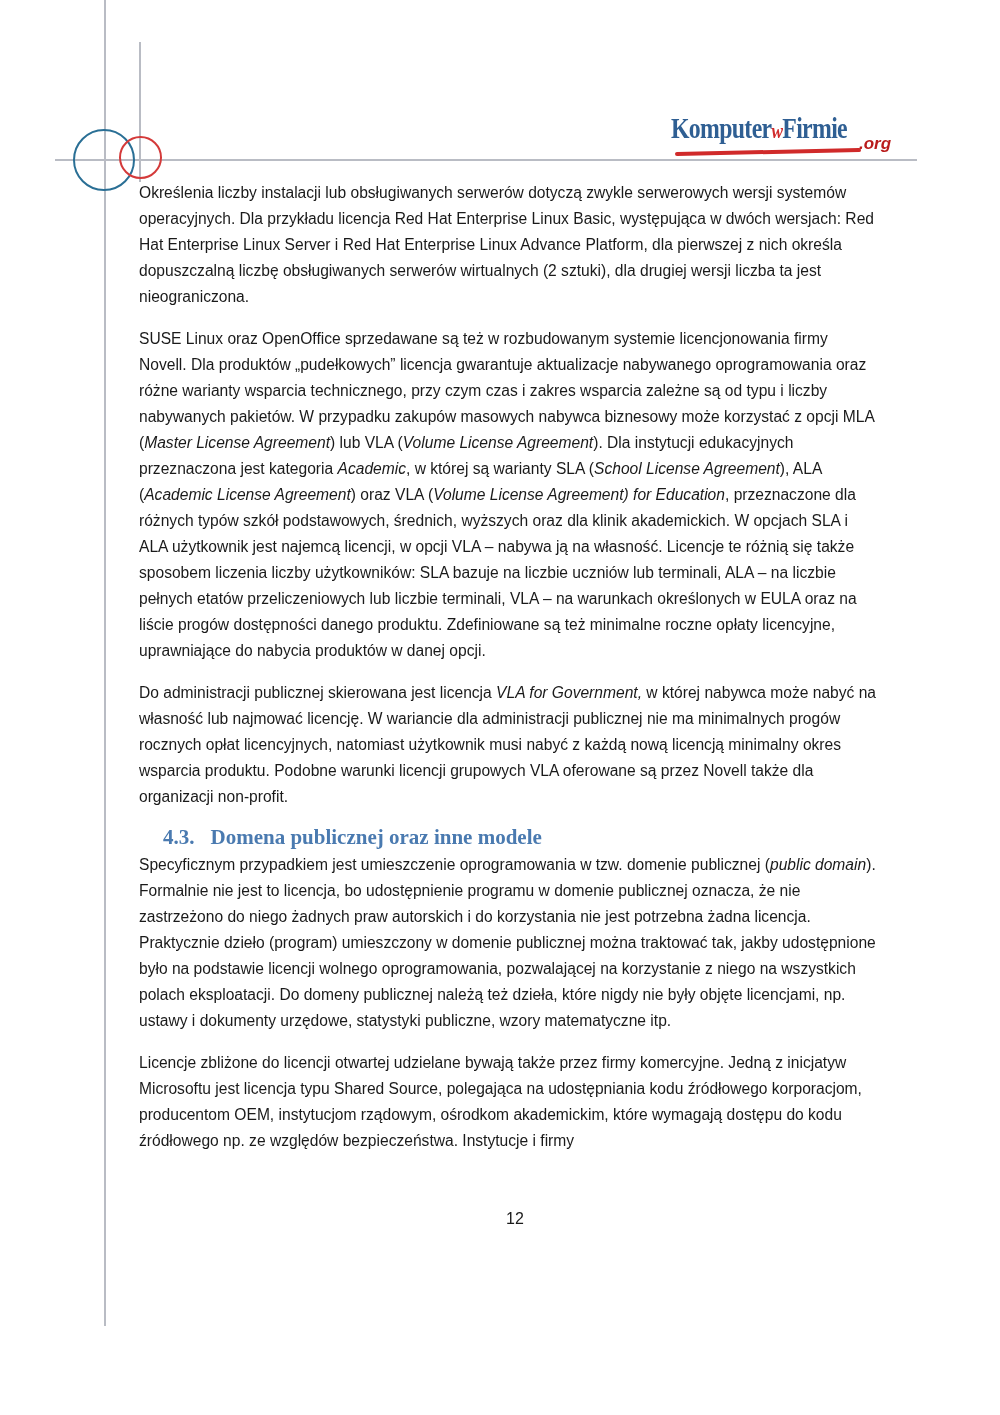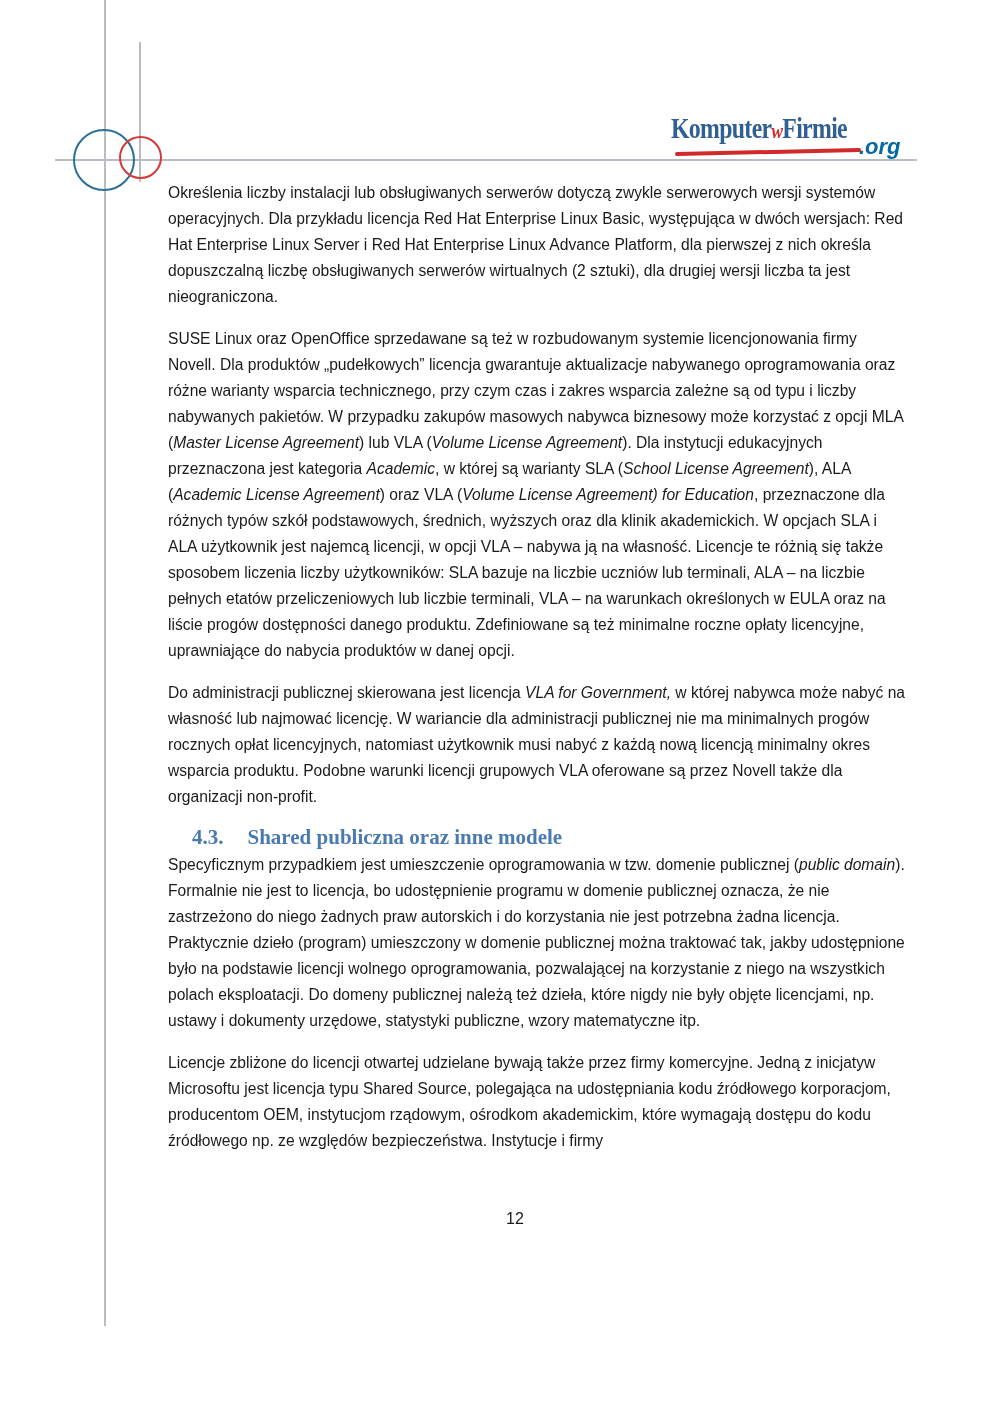--- a/index.html
+++ b/index.html
@@ -6,29 +6,29 @@
   body { width:1000px; height:1415px; position:relative; overflow:hidden;
          font-family:"Liberation Sans", "DejaVu Sans", sans-serif; color:#1a1a1a; }
   .vline { position:absolute; background:#b9bcc4; width:2px; }
   .hline { position:absolute; background:#b9bcc4; height:2px; }
   .circle { position:absolute; border-radius:50%; box-sizing:border-box; }
   .logo { position:absolute; left:671px; top:112px; width:230px; height:50px; }
   .logo-main { position:absolute; left:0; top:0; font-family:"Liberation Serif","DejaVu Serif",serif;
                font-weight:bold; font-size:29px; color:#2f5f93; letter-spacing:-0.8px; white-space:nowrap; transform:scaleX(0.82); transform-origin:left top; }
   .logo-main .w { color:#d02a2a; font-style:italic; font-size:21px; }
   .logo-org { position:absolute; left:188px; top:22px; font-family:"Liberation Sans",sans-serif;
-              font-style:italic; font-weight:bold; font-size:22px; color:#0369a1; }
+              font-style:italic; font-weight:bold; font-size:17px; color:#b91c1c; }
   .logo-swoosh { position:absolute; left:4px; top:38px; width:186px; height:4px; background:#d02a2a;
                  border-radius:3px; transform:rotate(-1.2deg); }
-  .content { position:absolute; left:168px; top:180px; width:740px; }
+  .content { position:absolute; left:139px; top:180px; width:740px; }
   p { margin:0 0 16px 0; font-size:15.6px; line-height:26px; }
   p.tight { margin-bottom:4px; }
   h2 { margin:4px 0 0 24px; font-family:"Liberation Serif","DejaVu Serif",serif; font-weight:bold;
        font-size:21px; line-height:30px; color:#4a7ab0; }
-  h2 .num { margin-right:24px; }
+  h2 .num { margin-right:16px; }
   .page-number { position:absolute; left:0; width:1030px; top:1210px; text-align:center; font-size:16px; }
 </style>
 </head>
 <body>
 
 <div class="vline" style="left:104px; top:0; height:1326px;"></div>
 <div class="vline" style="left:139px; top:42px; height:140px;"></div>
 <div class="hline" style="left:55px; top:159px; width:862px;"></div>
 <div class="circle" style="left:73px; top:129px; width:62px; height:62px; border:2px solid #2a6f95;"></div>
 <div class="circle" style="left:119px; top:136px; width:43px; height:43px; border:2px solid #d43a3a; background:rgba(255,255,255,0.0);"></div>
@@ -40,20 +40,20 @@
   <div class="logo-org">.org</div>
   <div class="logo-swoosh"></div>
 </div>
 
 <div class="content">
   <p><span>Określenia liczby instalacji lub obsługiwanych serwerów dotyczą zwykle serwerowych wersji systemów operacyjnych. Dla przykładu licencja Red Hat Enterprise Linux Basic, występująca w dwóch wersjach: Red Hat Enterprise Linux Server i Red Hat Enterprise Linux Advance Platform, dla pierwszej z nich określa dopuszczalną liczbę obsługiwanych serwerów wirtualnych (2 sztuki), dla drugiej wersji liczba ta jest nieograniczona.</span></p>
   <p><span>SUSE Linux oraz OpenOffice sprzedawane są też w rozbudowanym systemie licencjonowania firmy Novell. Dla produktów „pudełkowych” licencja gwarantuje aktualizacje nabywanego oprogramowania oraz różne warianty wsparcia technicznego, przy czym czas i zakres wsparcia zależne są od typu i liczby nabywanych pakietów. W przypadku zakupów masowych nabywca biznesowy może korzystać z opcji MLA (</span><em>Master License Agreement</em><span>) lub VLA (</span><em>Volume License Agreement</em><span>). Dla instytucji edukacyjnych przeznaczona jest kategoria </span><em>Academic</em><span>, w której są warianty SLA (</span><em>School License Agreement</em><span>), ALA (</span><em>Academic License Agreement</em><span>) oraz VLA (</span><em>Volume License Agreement) for Education</em><span>, przeznaczone dla różnych typów szkół podstawowych, średnich, wyższych oraz dla klinik akademickich. W opcjach SLA i ALA użytkownik jest najemcą licencji, w opcji VLA – nabywa ją na własność. Licencje te różnią się także sposobem liczenia liczby użytkowników: SLA bazuje na liczbie uczniów lub terminali, ALA – na liczbie pełnych etatów przeliczeniowych lub liczbie terminali, VLA – na warunkach określonych w EULA oraz na liście progów dostępności danego produktu. Zdefiniowane są też minimalne roczne opłaty licencyjne, uprawniające do nabycia produktów w danej opcji.</span></p>
   <p class="tight" style="margin-bottom:12px;"><span>Do administracji publicznej skierowana jest licencja </span><em>VLA for Government,</em><span> w której nabywca może nabyć na własność lub najmować licencję. W wariancie dla administracji publicznej nie ma minimalnych progów rocznych opłat licencyjnych, natomiast użytkownik musi nabyć z każdą nową licencją minimalny okres wsparcia produktu. Podobne warunki licencji grupowych VLA oferowane są przez Novell także dla organizacji non-profit.</span></p>
 
   <h2>
-    <span class="num">4.3.</span><span>Shared publiczna oraz inne modele</span>
+    <span class="num">4.3.</span><span>Domena publicznej oraz inne modele</span>
   </h2>
 
   <p><span>Specyficznym przypadkiem jest umieszczenie oprogramowania w tzw. domenie publicznej (</span><em>public domain</em><span>). Formalnie nie jest to licencja, bo udostępnienie programu w domenie publicznej oznacza, że nie zastrzeżono do niego żadnych praw autorskich i do korzystania nie jest potrzebna żadna licencja. Praktycznie dzieło (program) umieszczony w domenie publicznej można traktować tak, jakby udostępnione było na podstawie licencji wolnego oprogramowania, pozwalającej na korzystanie z niego na wszystkich polach eksploatacji. Do domeny publicznej należą też dzieła, które nigdy nie były objęte licencjami, np. ustawy i dokumenty urzędowe, statystyki publiczne, wzory matematyczne itp.</span></p>
   <p class="tight"><span>Licencje zbliżone do licencji otwartej udzielane bywają także przez firmy komercyjne. Jedną z inicjatyw Microsoftu jest licencja typu Shared Source, polegająca na udostępniania kodu źródłowego korporacjom, producentom OEM, instytucjom rządowym, ośrodkom akademickim, które wymagają dostępu do kodu źródłowego np. ze względów bezpieczeństwa. Instytucje i firmy</span></p>
 </div>
 
 <div class="page-number">12</div>
 
 </body></html>

